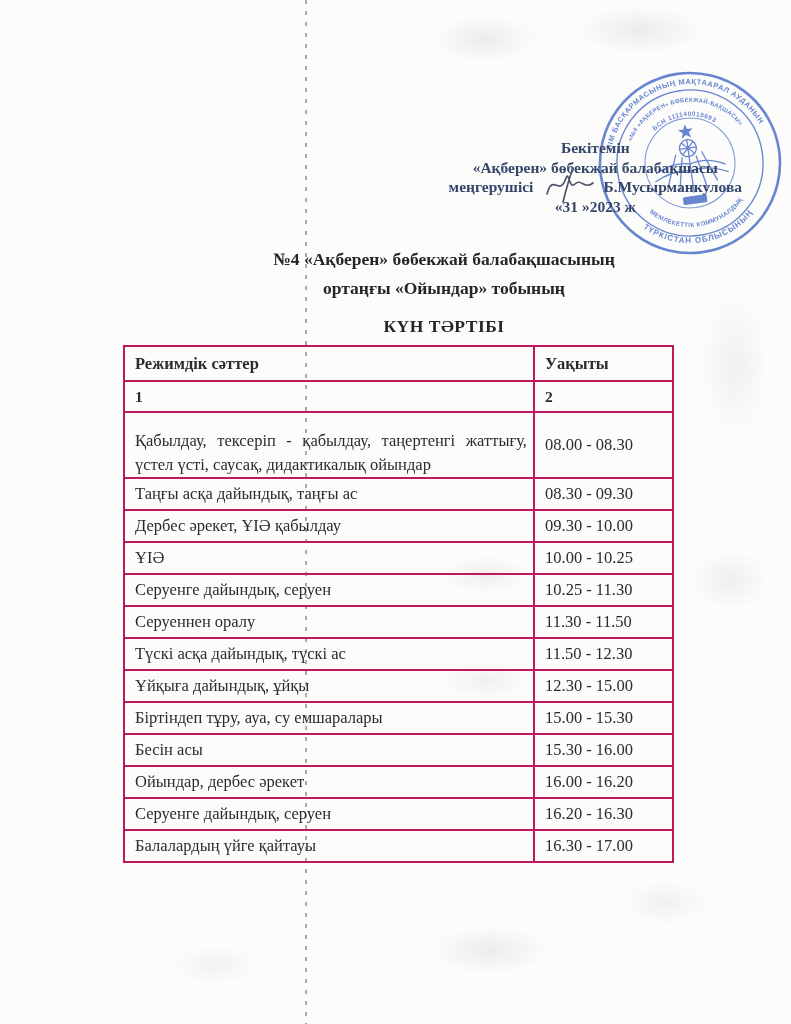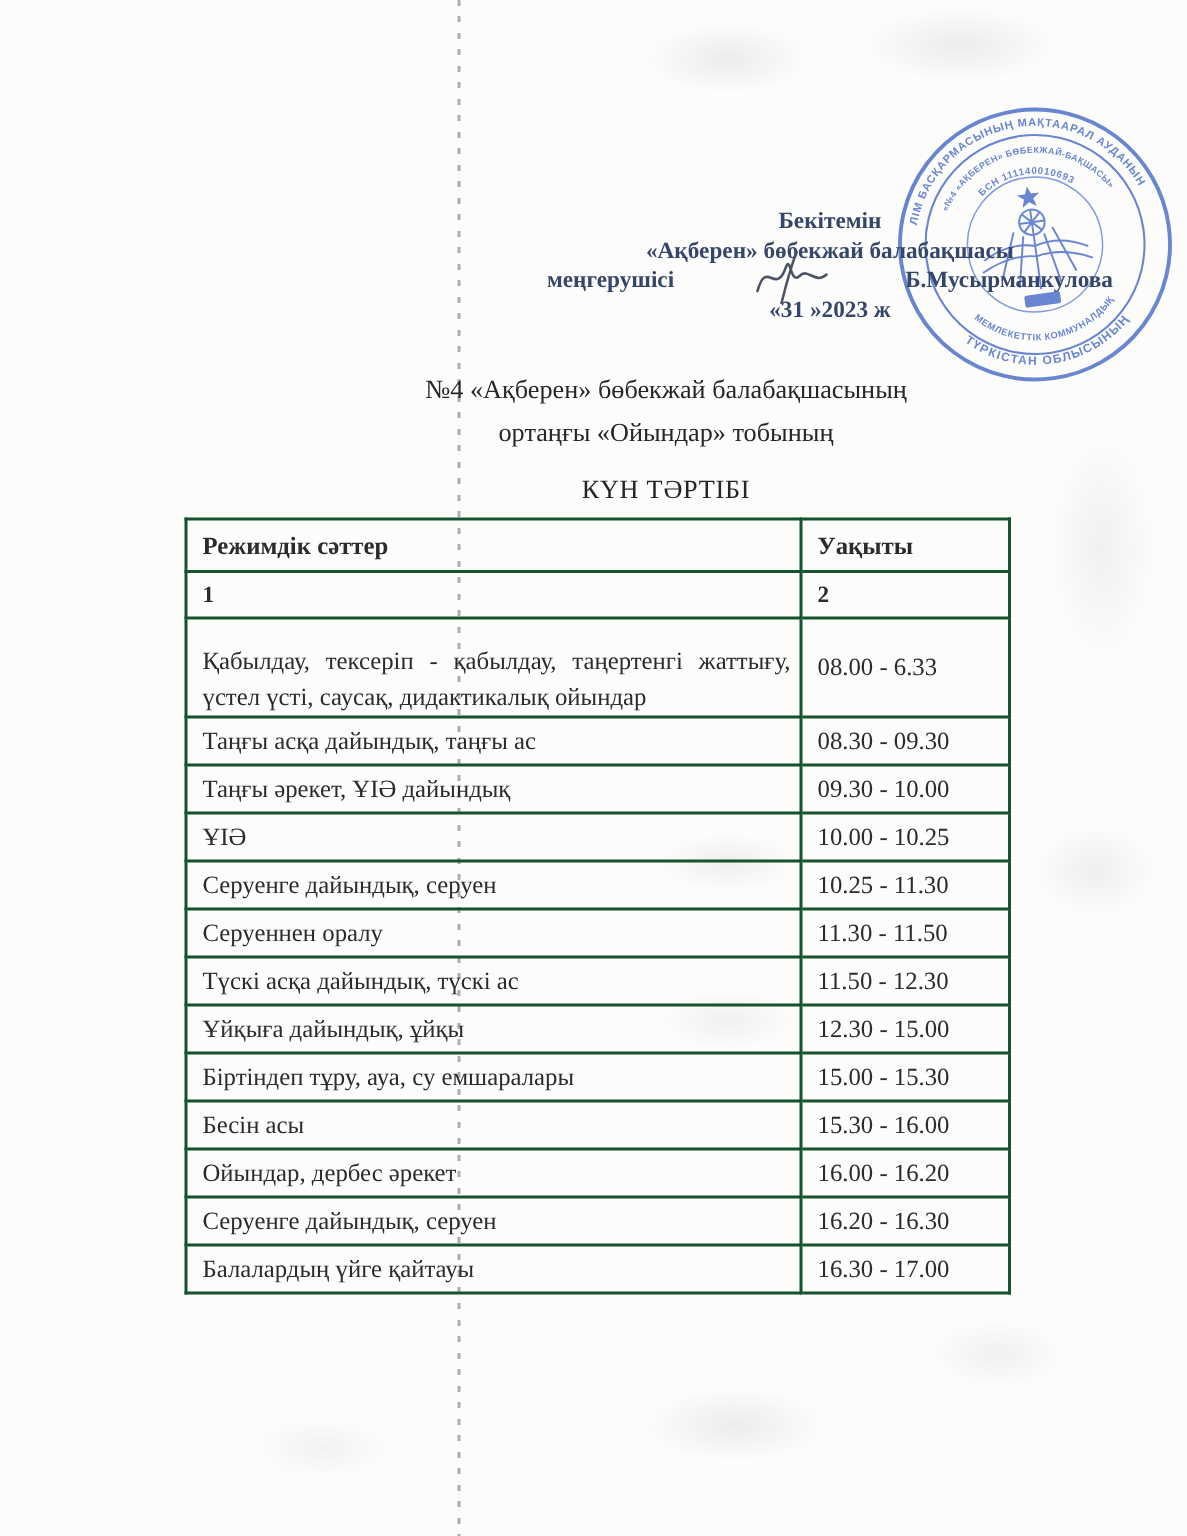--- a/index.html
+++ b/index.html
@@ -13,33 +13,33 @@
   .smudge{position:absolute;border-radius:50%;pointer-events:none;}
 
   
   .stamp{position:absolute;left:593px;top:66px;width:196px;height:196px;opacity:.85;z-index:1;}
   .stamp svg{width:100%;height:100%;}
   .stamp text{font-family:"Liberation Sans",sans-serif;font-weight:bold;}
 
   
   .approval{position:absolute;right:49px;top:138px;text-align:center;z-index:2;
     font-weight:bold;font-size:15.5px;line-height:19.5px;color:#35466b;white-space:nowrap;}
-  .sig-row{display:flex;justify-content:flex-end;align-items:center;gap:42px;}
+  .sig-row{display:flex;justify-content:flex-end;align-items:center;}
   .sig-wrap{position:relative;width:58px;height:18px;margin:0 6px;}
   .sig-wrap svg{position:absolute;left:0;top:-14px;width:58px;height:44px;}
 
   
   .title-block{position:absolute;left:144px;top:245px;width:600px;text-align:center;
-    color:#262626;font-weight:normal;font-size:17.5px;line-height:29px;}
+    color:#262626;font-weight:bold;font-size:17.5px;line-height:29px;}
   .main-heading{margin-top:9px;letter-spacing:.5px;}
 
   
   table.sched{position:absolute;left:123px;top:345px;width:549px;border-collapse:collapse;
     table-layout:fixed;color:#2b2b2b;}
-  table.sched td{border:2px solid #14532d;font-size:16.5px;vertical-align:middle;
+  table.sched td{border:2px solid #be185d;font-size:16.5px;vertical-align:middle;
     padding:0 6px 0 10px;overflow:hidden;}
   col.c-act{width:410px;} col.c-tm{width:139px;}
   tr.r-hdr{height:35px;} tr.r-hdr td{font-weight:bold;}
   tr.r-num{height:31px;} tr.r-num td{font-weight:bold;font-size:15.5px;}
   tr.r-first{height:57px;} tr.r-first td.act{text-align:justify;line-height:24px;padding-top:16px;}
   tr.r{height:32px;}
   td.tm{padding-left:8px;}
 </style>
 </head>
 <body>
@@ -129,28 +129,28 @@
       <tr class="r-hdr">
         <td class="act">Режимдік сәттер</td>
         <td class="tm">Уақыты</td>
       </tr>
       <tr class="r-num">
         <td class="act">1</td>
         <td class="tm">2</td>
       </tr>
       <tr class="r-first">
         <td class="act">Қабылдау, тексеріп - қабылдау, таңертенгі жаттығу, үстел үсті, саусақ, дидактикалық ойындар</td>
-        <td class="tm">08.00 - 6.33</td>
+        <td class="tm">08.00 - 08.30</td>
       </tr>
       <tr class="r">
         <td class="act">Таңғы асқа дайындық, таңғы ас</td>
         <td class="tm">08.30 - 09.30</td>
       </tr>
       <tr class="r">
-        <td class="act">Таңғы әрекет, ҰІӘ дайындық</td>
+        <td class="act">Дербес әрекет, ҰІӘ қабылдау</td>
         <td class="tm">09.30 - 10.00</td>
       </tr>
       <tr class="r">
         <td class="act">ҰІӘ</td>
         <td class="tm">10.00 - 10.25</td>
       </tr>
       <tr class="r">
         <td class="act">Серуенге дайындық, серуен</td>
         <td class="tm">10.25 - 11.30</td>
       </tr>

